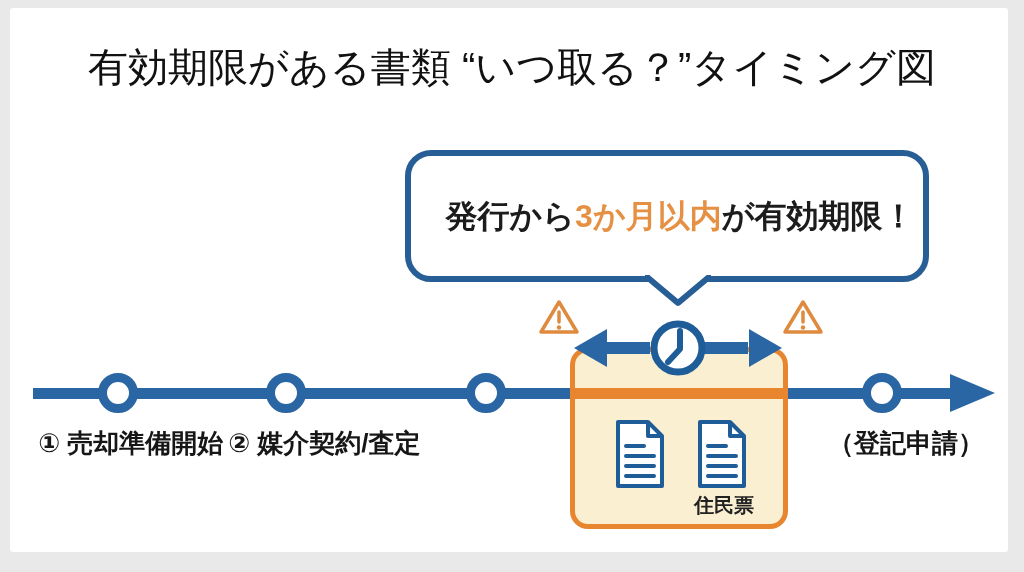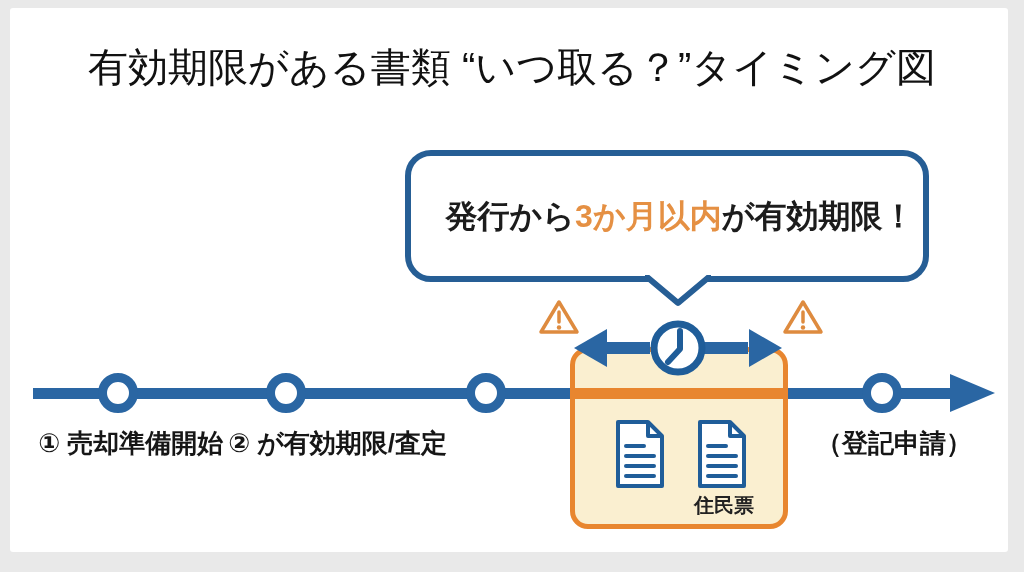--- a/index.html
+++ b/index.html
@@ -19,21 +19,21 @@
   .bubble-tail{position:absolute;left:645px;top:275px;}
   
   .warn{position:absolute;}
   
   .tl-line{position:absolute;left:33px;top:388px;width:917px;height:11px;background:#2a66a3;}
   .tl-head{position:absolute;left:950px;top:374px;width:0;height:0;
            border-left:45px solid #2a66a3;border-top:19px solid transparent;border-bottom:19px solid transparent;}
   .dot{position:absolute;top:373px;width:40px;height:40px;box-sizing:border-box;
        background:#fff;border:9px solid #2a66a3;border-radius:50%;}
   .mlabel{position:absolute;top:426px;font-size:26px;font-weight:bold;color:#161616;white-space:nowrap;}
-  .msub{display:block;margin-left:16px;}
+  .msub{display:block;margin-left:28px;}
   
   .hbox{position:absolute;left:570px;top:347px;width:218px;height:182px;box-sizing:border-box;
         background:#faefd0;border:5px solid #e8862f;border-radius:18px;}
   .hbox-line{position:absolute;left:572px;top:388px;width:214px;height:11px;background:#e8862f;}
   .clock,.arrow{position:absolute;}
   .doclabel{position:absolute;top:492px;transform:translateX(-50%);
             font-size:20px;font-weight:bold;color:#222;white-space:nowrap;}
 </style>
 </head>
 <body>
@@ -48,21 +48,21 @@
 
   <div class="hbox"></div>
   <div class="hbox-line"></div>
 
   <div class="dot" style="left:98px"></div>
   <div class="dot" style="left:266px"></div>
   <div class="dot" style="left:466px"></div>
   <div class="dot" style="left:862px"></div>
 
   <div class="mlabel" style="left:38px">① 売却準備開始</div>
-  <div class="mlabel" style="left:228px">② が有効期限/査定</div>
+  <div class="mlabel" style="left:228px">② 媒介契約/査定</div>
   <div class="mlabel" style="left:800px">
     <span class="msub">（登記申請）</span>
   </div>
 
   <svg class="arrow" style="left:574px;top:329px" width="76" height="38" viewBox="0 0 76 38">
     <rect x="32" y="13" width="44" height="12" fill="#2a66a3"></rect>
     <polygon points="33,0 0,19 33,38" fill="#2a66a3"></polygon>
   </svg>
   <svg class="arrow" style="left:704px;top:329px" width="78" height="38" viewBox="0 0 78 38">
     <rect x="0" y="13" width="44" height="12" fill="#2a66a3"></rect>

